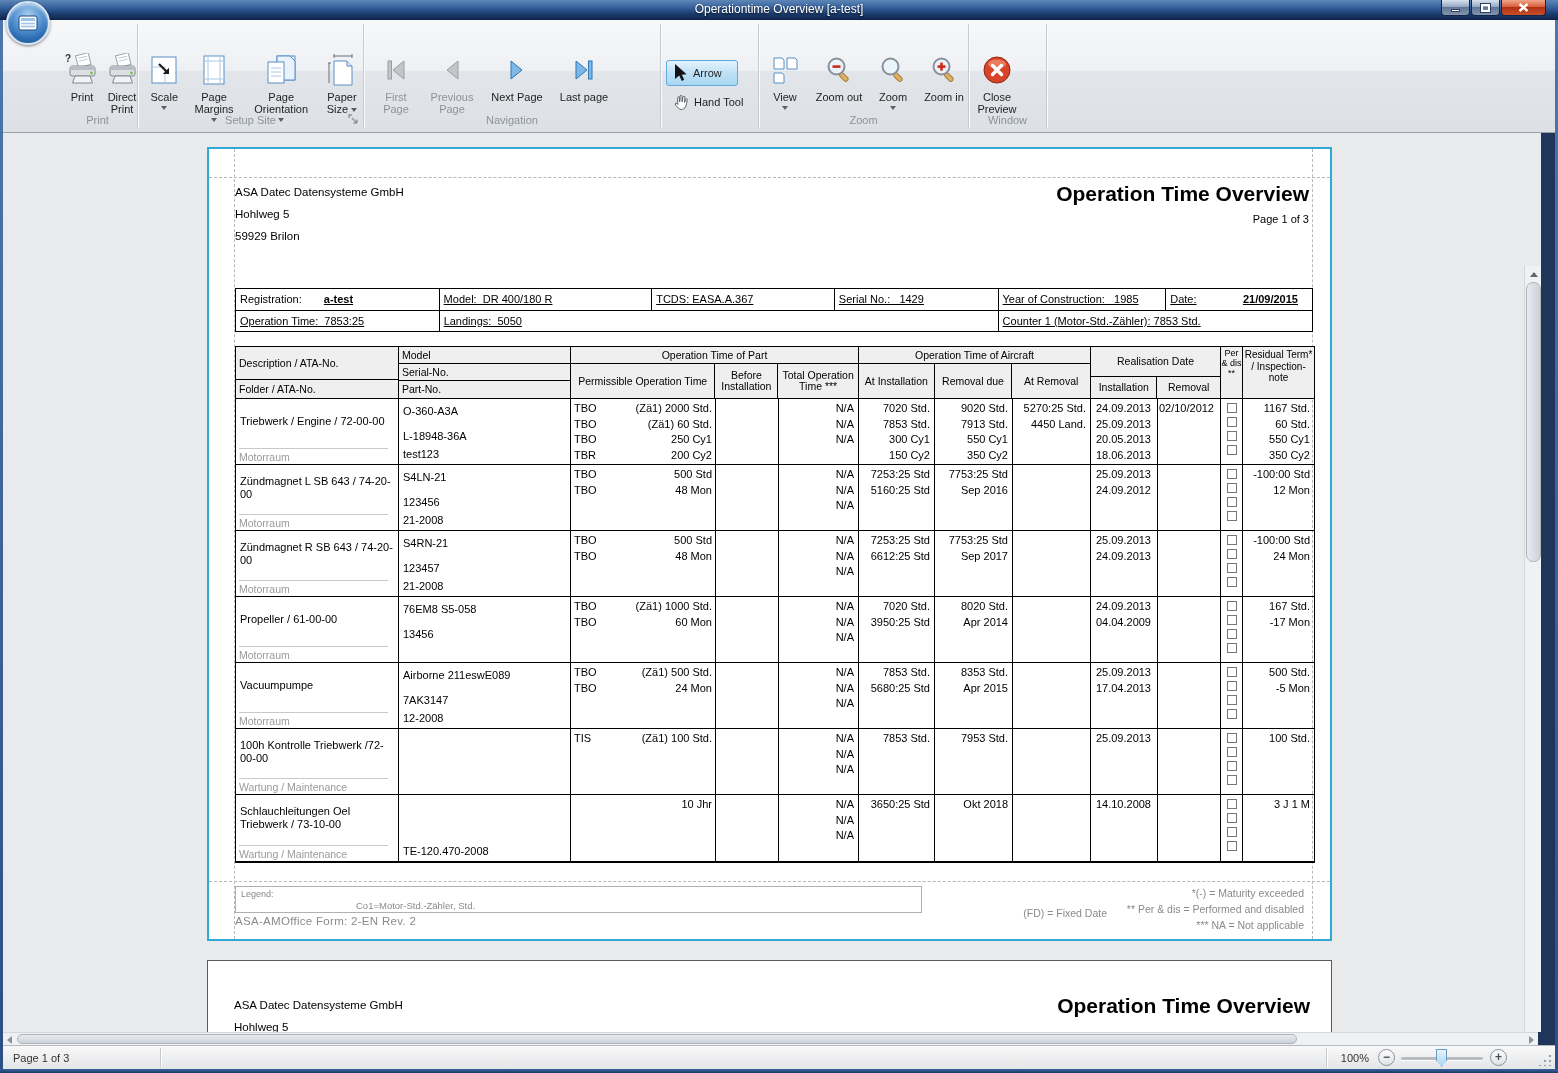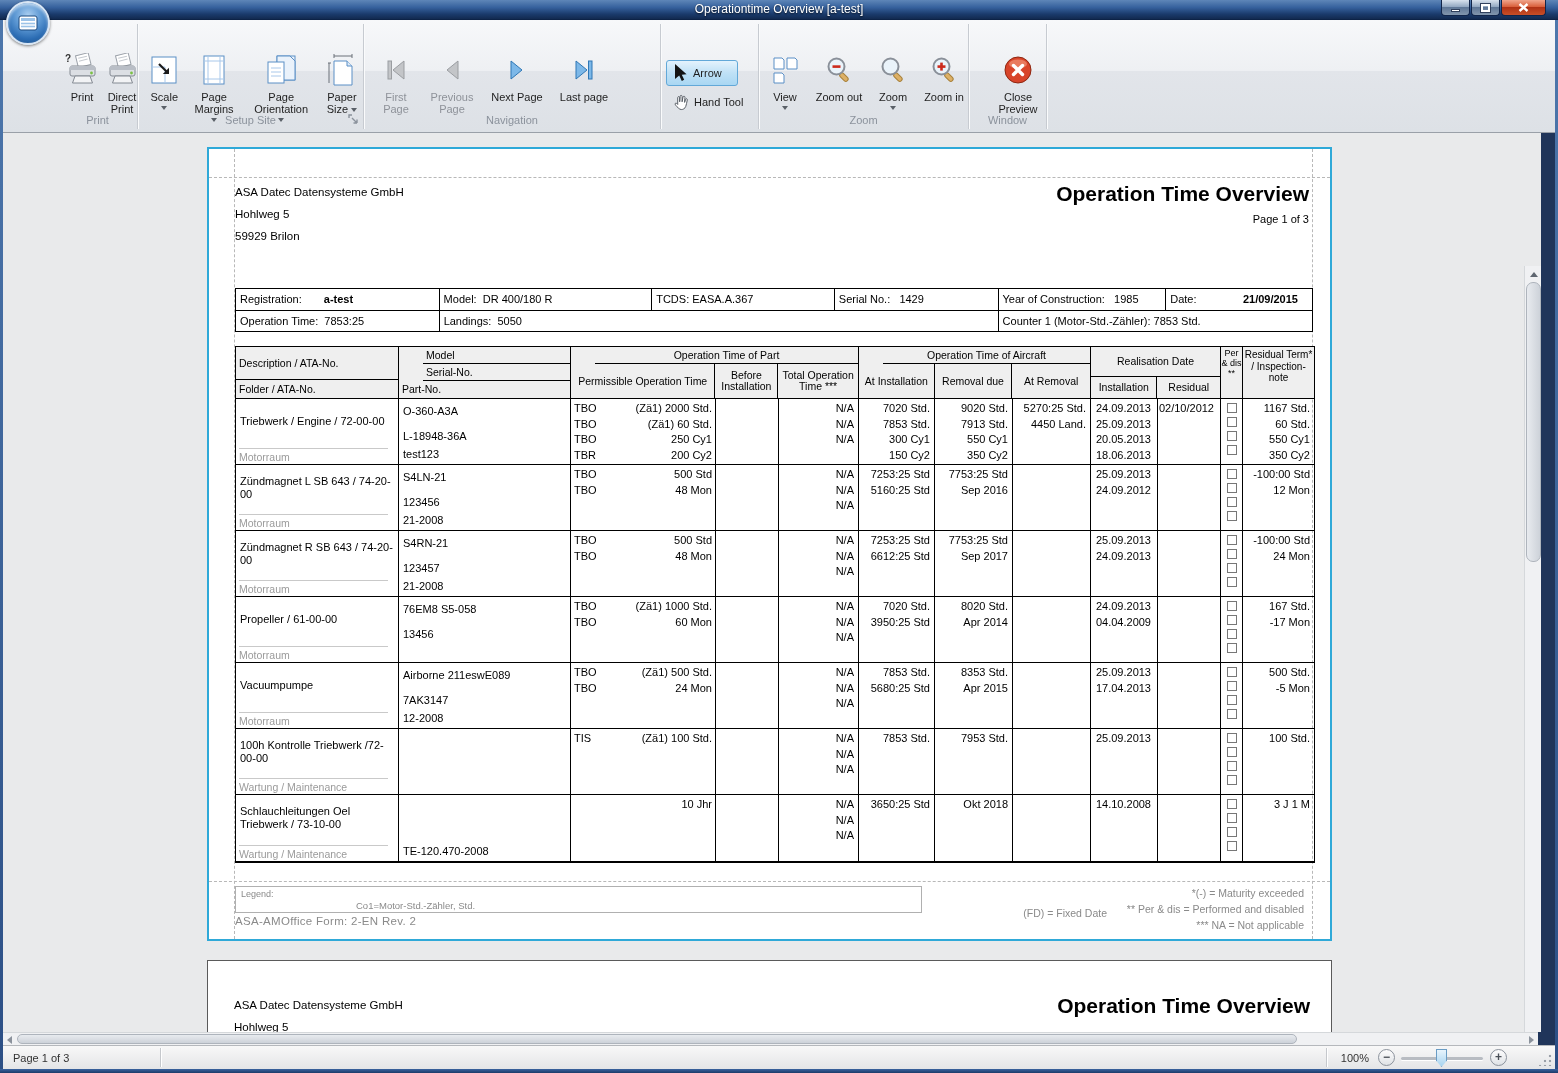--- a/index.html
+++ b/index.html
@@ -62,21 +62,21 @@
   .guide { position:absolute; border-color:#b8b8b8 !important; }
   .gv { border-left:1px dashed #b8b8b8; top:0; bottom:0; width:0; }
   .gh { border-top:1px dashed #b8b8b8; left:0; right:0; height:0; }
 
   .company { position:absolute; left:26px; top:32px; font-size:11.5px; line-height:22px; color:#000; }
   .rtitle { position:absolute; right:21px; top:33px; font-size:21px; font-weight:bold; color:#000; }
   .rpage { position:absolute; right:21px; top:64px; font-size:11px; color:#000; }
 
   
   .info { position:absolute; left:26px; top:139px; width:1078px; border:1px solid #000; font-size:11px; }
-  .irow { display:flex; height:21px; }
+  .irow { display:flex; height:21px;text-decoration:underline; }
   .irow + .irow { border-top:1px solid #000; }
   .icell { border-right:1px solid #000; padding:4px 4px 0 4px; white-space:pre; overflow:hidden; }
   .icell:last-child { border-right:none; }
   .ilabel { display:inline-block; }
   .ib { font-weight:bold; }
   .iw1{width:204px}.iw2{width:213px}.iw3{width:183px}.iw4{width:164px}.iw5{width:168px}.iw6{width:146px}
   .iw2b{width:560px}.iw3b{width:314px}
   .cell-reg .ib { margin-left:22px; }
   .cell-date { display:flex; justify-content:space-between; padding-right:14px; }
 
@@ -85,21 +85,21 @@
   .thead { display:flex; height:52px; background:#efefef; border-bottom:1px solid #000; font-size:10.5px; }
   .hc { border-right:1px solid #000; display:flex; flex-direction:column; }
   .hc:last-child { border-right:none; }
   .hcell { line-height:11px; padding:2px 3px; overflow:hidden; }
   .hcell.cen { text-align:center; display:flex; align-items:center; justify-content:center; padding:1px 2px; }
   .bb { border-bottom:1px solid #000; }
   .hrow { display:flex; flex:1; }
   .hrow .hcell { border-right:1px solid #000; }
   .hrow .hcell:last-child { border-right:none; }
   .h34{height:33px; display:flex; align-items:center;} .h18{flex:1; display:flex; align-items:center;}
-  .h17{height:17px; display:flex; align-items:center;margin-left:24px;}
+  .h17{height:17px; display:flex; align-items:center;}
   .h30{height:30px;}
   .w163{width:163px}.w172{width:172px}.w145{width:145px}.w63{width:63px}.w80{width:80px}
   .w76{width:76px}.w78{width:78px}.w67{width:67px}.w22{width:22px}.w71{width:71px}
   .w288{width:288px}.w232{width:232px}.w130{width:130px}
   .fs9 { font-size:9px; line-height:10px; text-align:center; padding:1px 0; }
   .fs10 { font-size:10px; line-height:11.5px; text-align:center; padding:2px 1px; }
 
   .tbody { font-size:11px; }
   .trow { display:flex; height:66px; border-bottom:1px solid #000; }
   .trow:last-child { border-bottom:none; }
@@ -398,21 +398,21 @@
             <rect x="8.5" y="10.3" width="8" height="2.6" fill="#cc2b1d"></rect>
             <rect x="11.2" y="7.6" width="2.6" height="8" fill="#cc2b1d"></rect>
           </svg>
         </div>
         <div class="blabel">Zoom in</div>
       </div>
       <div class="glabel">Zoom</div>
     </div>
 
 
-    <div class="rgroup" style="width:78px; justify-content:flex-end; border-right:1px solid #c7cbd1;">
+    <div class="rgroup" style="width:78px; justify-content:flex-start; border-right:1px solid #c7cbd1;">
       <div class="bigbtn" style="width:56px">
         <div class="bicon">
           <svg width="30" height="30" viewBox="0 0 30 30">
             <circle cx="15" cy="15" r="13" fill="#d8442a" stroke="#8e2610"></circle>
             <ellipse cx="15" cy="9" rx="9" ry="4.5" fill="#ef8d72" opacity="0.75"></ellipse>
             <path d="M10.5 10.5 L19.5 19.5 M19.5 10.5 L10.5 19.5" stroke="#fff" stroke-width="3.4" stroke-linecap="round"></path>
           </svg>
         </div>
         <div class="blabel">Close Preview</div>
       </div>
@@ -476,21 +476,21 @@
             <div class="hrow">
               <div class="hcell w76 cen">At Installation</div>
               <div class="hcell w78 cen">Removal due</div>
               <div class="hcell w78 cen">At Removal</div>
             </div>
           </div>
           <div class="hc w130">
             <div class="hcell h30 bb cen">Realisation Date</div>
             <div class="hrow">
               <div class="hcell w67 cen">Installation</div>
-              <div class="hcell w63 cen">Residual</div>
+              <div class="hcell w63 cen">Removal</div>
             </div>
           </div>
           <div class="hc w22">
             <div class="hcell fs9" style="flex:1">Per &amp; dis **</div>
           </div>
           <div class="hc w71">
             <div class="hcell fs10" style="flex:1">Residual Term* / Inspection-note</div>
           </div>
         </div>
         <div class="tbody">

